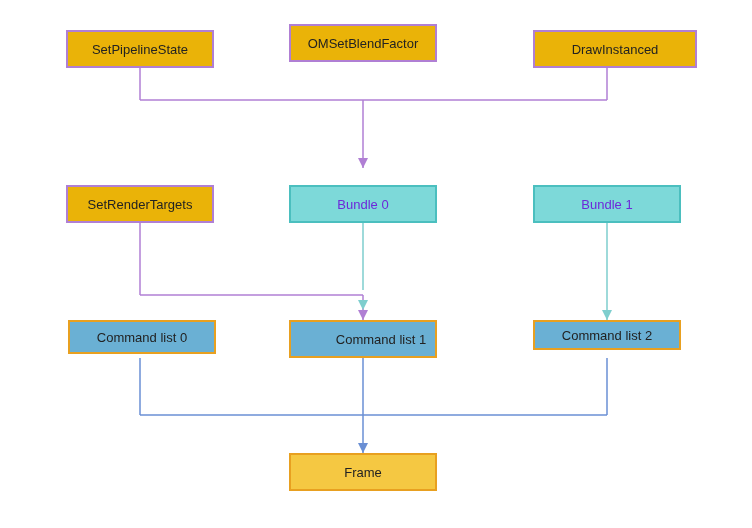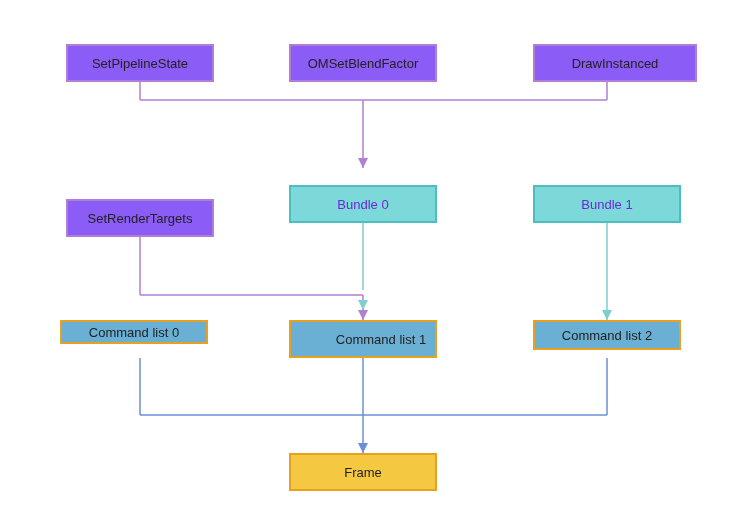--- a/index.html
+++ b/index.html
@@ -22,24 +22,23 @@
       align-items: center;
       justify-content: center;
       font-size: 13px;
       font-weight: 500;
       text-align: center;
       border-width: 2px;
       border-style: solid;
     }
     
     .node-purple {
-      background: #8b5cf6;
+      background: #eab308;
       border-color: #b07fd4;
       color: #222;
-      margin-top: 14px;
     }
     
     .node-teal {
       background: #7dd9d9;
       border-color: #4bbfbf;
       color: #6d28d9;
     }
     
     .node-blue {
       background: #6ab0d4;
@@ -92,31 +91,31 @@
     <line x1="607" y1="358" x2="607" y2="415" stroke="#6a8fd4" stroke-width="1.5"></line>
     <line x1="140" y1="415" x2="607" y2="415" stroke="#6a8fd4" stroke-width="1.5"></line>
     <line x1="363" y1="415" x2="363" y2="453" stroke="#6a8fd4" stroke-width="1.5"></line>
     <polygon points="363,453 358,443 368,443" fill="#6a8fd4"></polygon>
 
     <polygon points="363,320 358,310 368,310" fill="#b07fd4"></polygon>
   </svg>
 
   <div class="node node-purple" style="left:66px; top:30px; width:148px; height:38px;">SetPipelineState</div>
 
-  <div class="node node-purple" style="left:289px; top:30px; width:148px; height:38px;">OMSetBlendFactor</div>
+  <div class="node node-purple" style="left:289px; top:24px; width:148px; height:38px;">OMSetBlendFactor</div>
 
   <div class="node node-purple" style="left:533px; top:30px; width:164px; height:38px;">DrawInstanced</div>
 
   <div class="node node-purple" style="left:66px; top:185px; width:148px; height:38px;">SetRenderTargets</div>
 
   <div class="node node-teal" style="left:289px; top:185px; width:148px; height:38px;">Bundle 0</div>
 
   <div class="node node-teal" style="left:533px; top:185px; width:148px; height:38px;">Bundle 1</div>
 
-  <div class="node node-blue" style="left:60px; top:320px; width:148px; height:24px; border-color:#e8a020;">Command list 0</div>
+  <div class="node node-blue" style="left:68px; top:320px; width:148px; height:34px; border-color:#e8a020;">Command list 0</div>
 
   <div class="node node-blue" style="left:289px; top:320px; width:148px; height:38px; border-color:#e8a020;padding-left:36px;">Command list 1</div>
 
   <div class="node node-blue" style="left:533px; top:320px; width:148px; height:30px; border-color:#e8a020;">Command list 2</div>
 
   <div class="node node-yellow" style="left:289px; top:453px; width:148px; height:38px;">Frame</div>
 
 </div>
 
 </body></html>

